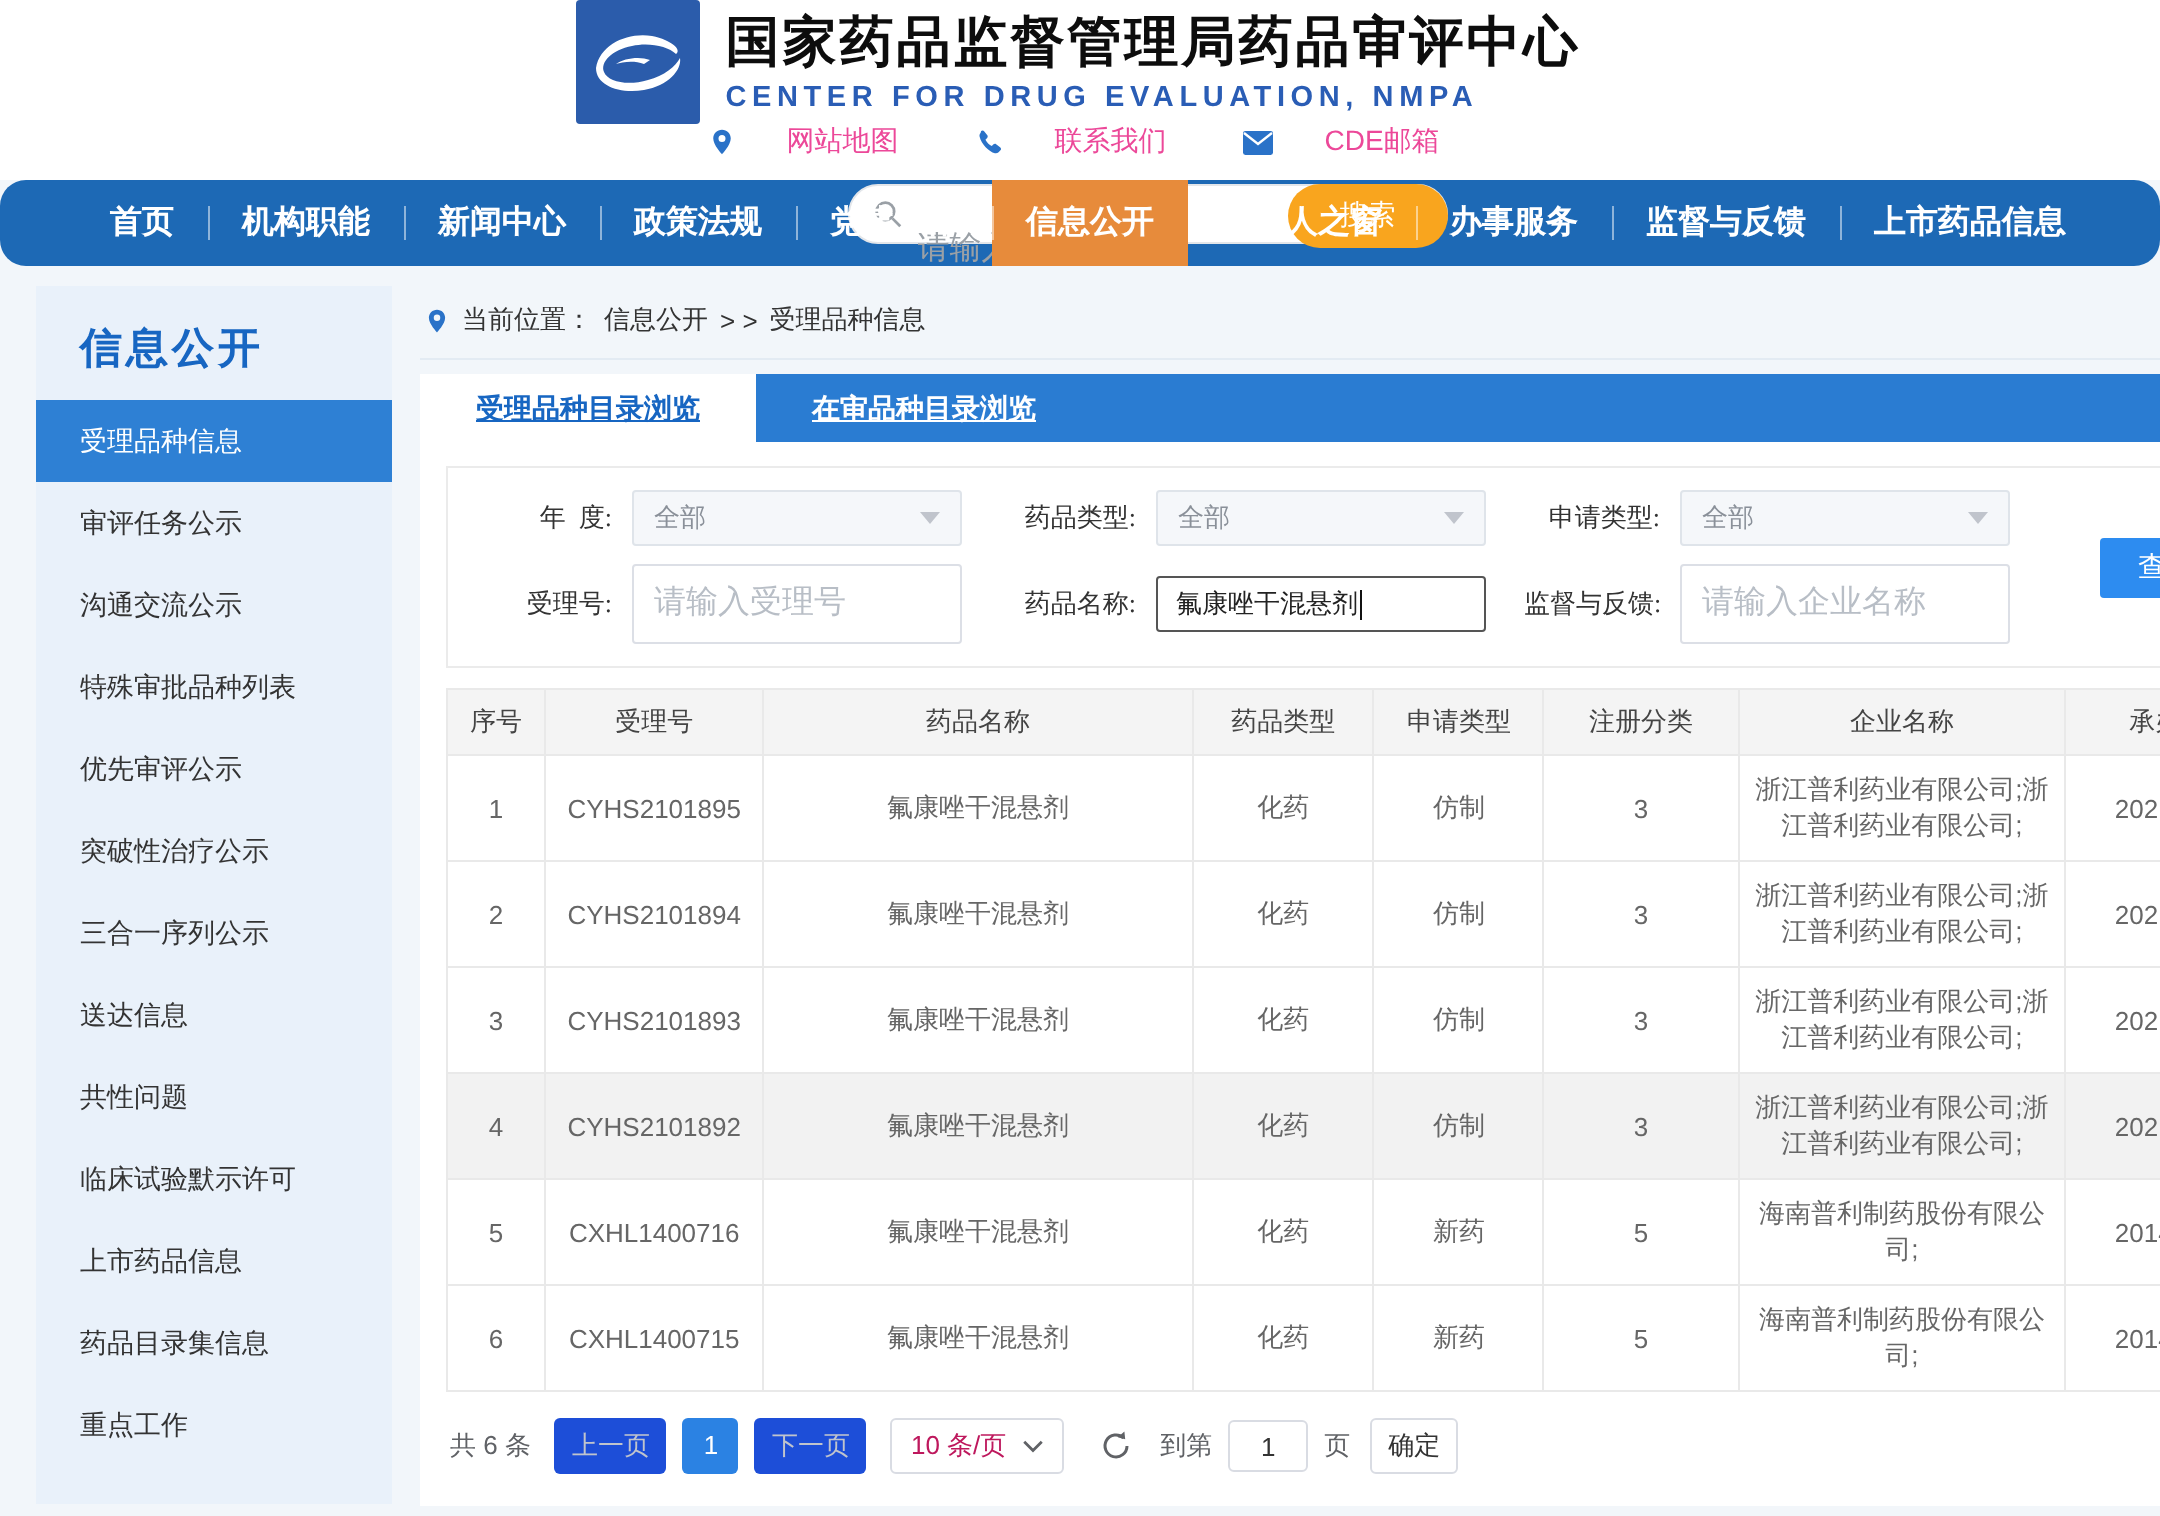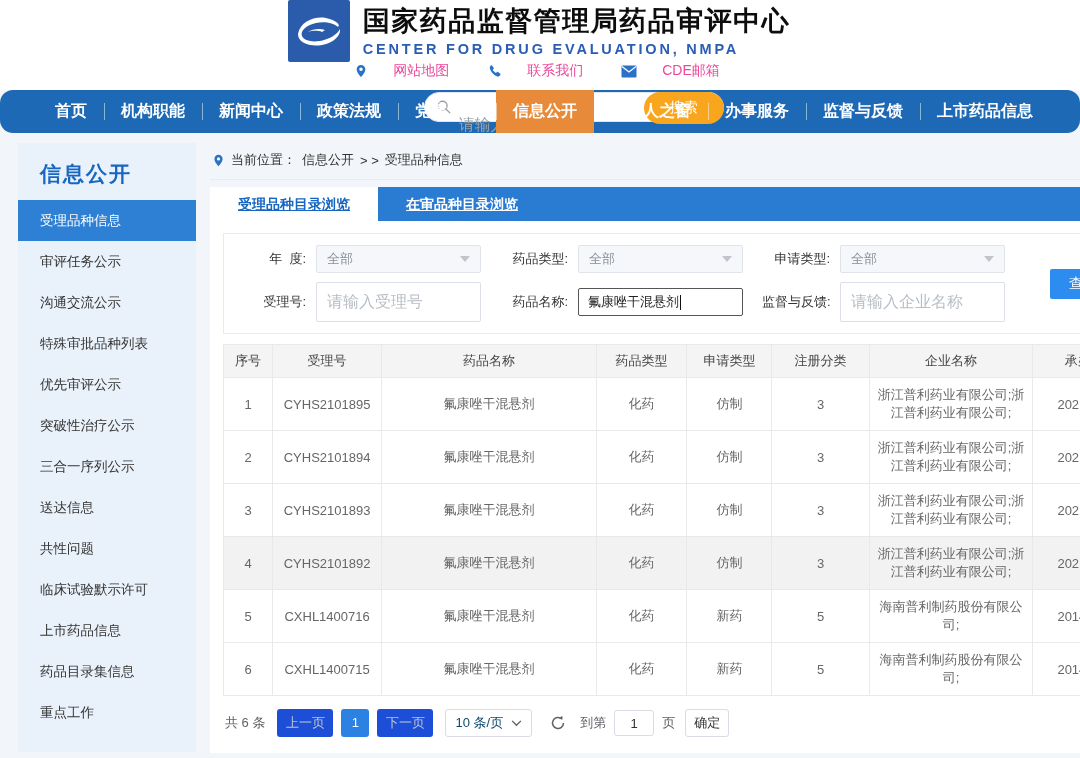--- a/index.html
+++ b/index.html
@@ -50,21 +50,21 @@
   .tabbar { margin-top:7px; background:#2a7cd2; height:34px; display:flex; }
   .tab { width:168px; text-align:center; line-height:34px; font-size:14px; font-weight:bold; color:#fff; cursor:pointer;text-decoration:underline; }
   .tab.active { background:#fff; color:#1766c2; }
 
   
   .panel { background:#fff; padding:12px 13px 10px 13px; min-height:532px; }
 
   
   .filterbox { border:1px solid #ebebeb; padding:11px 14px; display:flex; align-items:center; }
   .filter-rows { flex:1; display:flex; flex-direction:column; gap:9px; }
-  .frow { display:flex; align-items:center; }
+  .frow { display:flex; align-items:center;font-family:Liberation Serif, serif; }
   .fgroup { display:flex; align-items:center; width:262px; }
   .flabel { width:68px; font-size:13px; color:#333; text-align:right; margin-right:10px; flex:none; white-space:pre; }
   .fselect { width:165px; height:28px; background:#f5f7fa; border:1px solid #dfe4ea; border-radius:2px; display:flex; align-items:center; justify-content:space-between; padding:0 10px; font-size:13px; color:#8a9099; cursor:pointer; }
   .caret { width:0; height:0; border-left:5px solid transparent; border-right:5px solid transparent; border-top:6px solid #c0c4cc; }
   .finput { width:165px; height:40px; background:#fff; border:1px solid #dcdfe6; border-radius:2px; padding:0 10px; font-size:16px; color:#333; outline:none; font-family:inherit; }
   .finput::placeholder { color:#b8bec6; }
   .finput-div { width:165px; height:28px; background:#fff; border:1px solid #555; border-radius:2px; padding:0 9px; font-size:13px; color:#222; display:flex; align-items:center; }
   .tcursor { display:inline-block; width:1px; height:15px; background:#111; margin-left:1px; }
   .query-btn { width:66px; height:30px; background:#2d8cf0; color:#fff; border:none; border-radius:2px; font-size:14px; cursor:pointer; margin:0 18px 0 26px; font-family:inherit; }
 
@@ -76,21 +76,21 @@
   tbody tr { height:50px; }
   tbody tr.hl td { background:#f2f2f2; }
   col.c1{width:5.3%} col.c2{width:11.8%} col.c3{width:23.2%} col.c4{width:9.8%}
   col.c5{width:9.2%} col.c6{width:10.5%} col.c7{width:17.7%} col.c8{width:12.5%}
 
   
   .pagination { display:flex; align-items:center; margin-top:13px; padding-left:2px; gap:8px; font-size:13px; color:#606266; }
   .pg-total { margin-right:4px; }
   .pg-btn { height:28px; min-width:56px; padding:0 8px; background:#1d4ed8; color:#c0c4cc; border:none; border-radius:3px; font-size:13px; text-align:center; line-height:28px; cursor:default; font-family:Liberation Serif, serif; }
   .pg-num { height:28px; min-width:28px; background:#2b82e3; color:#fff; border-radius:3px; text-align:center; line-height:28px; font-size:13px; cursor:pointer; }
-  .pg-size { height:28px; background:#fff; border:1px solid #d9dce3; border-radius:3px; display:flex; align-items:center; gap:8px; padding:0 9px; color:#0c4a6e; cursor:pointer; margin-left:4px; }
+  .pg-size { height:28px; background:#fff; border:1px solid #d9dce3; border-radius:3px; display:flex; align-items:center; gap:8px; padding:0 9px; color:#be185d; cursor:pointer; margin-left:4px; }
   .pg-refresh { margin:0 6px 0 10px; display:flex; align-items:center; cursor:pointer; }
   .pg-goto-input { width:40px; height:26px; border:1px solid #d9dce3; border-radius:3px; text-align:center; font-size:13px; color:#333; outline:none; font-family:inherit; }
   .pg-confirm { height:28px; width:44px; background:#fff; border:1px solid #d9dce3; border-radius:3px; font-size:13px; color:#333; cursor:pointer; font-family:inherit; margin-left:2px; }
 </style>
 </head>
 <body>
 
 <div class="page">
 
   <header class="site-header">

